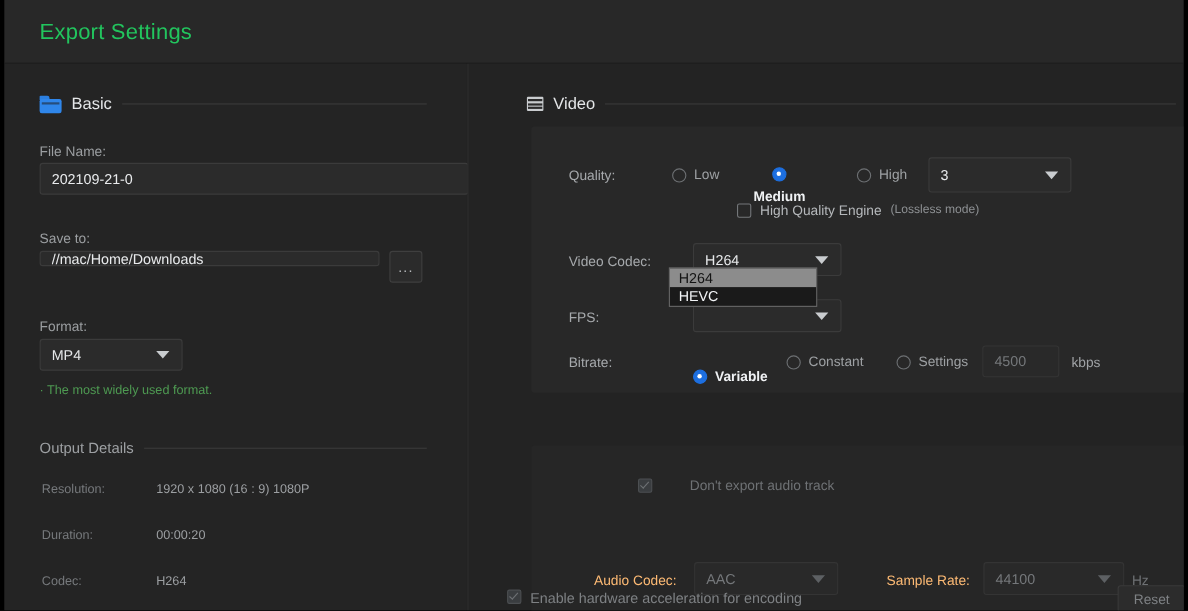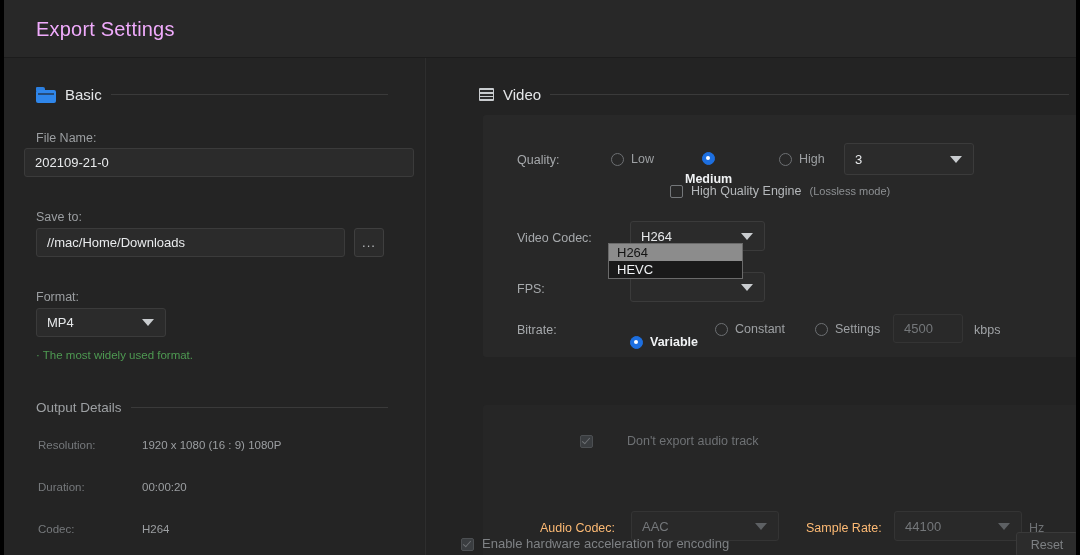--- a/index.html
+++ b/index.html
@@ -29,21 +29,21 @@
     height: 58px;
     background: #282828;
     border-bottom: 1px solid #1c1c1c;
     box-sizing: border-box;
   }
   .titlebar .title {
     position: absolute;
     left: 32px;
     top: 18px;
     font-size: 20px;
-    color: #f0abfc;
+    color: #22c55e;
     letter-spacing: .2px;
   }
 
   
   .left-panel {
     position: absolute;
     left: 0; top: 58px;
     width: 420px;
     height: 497px;
     background: #242424;
@@ -355,21 +355,21 @@
   }
   .dropdown-open .opt.sel-opt {
     background: #8c8c8c;
     color: #141414;
   }
 
   
   .bottom-check {
     position: absolute;
     display: flex;
-    align-items: flex-end;
+    align-items: flex-start;
     gap: 8px;
   }
   .bottom-check .box {
     width: 13px; height: 13px;
     border: 1.5px solid #4c4f52;
     background: #3a3d40;
     border-radius: 2px;
     box-sizing: border-box;
     position: relative;
     flex: 0 0 auto;
@@ -417,24 +417,24 @@
       <span class="folder-ico">
         <span class="tab"></span>
           <span class="body"></span>
           <span class="slit"></span>
       </span>
       <span class="sec-title">Basic</span>
       <span class="rule"></span>
     </div>
 
     <div class="fld-label" style="left:32px; top:73px;">File Name:</div>
-    <input class="txt-input" style="left: 20px; top: 90px; width: 390px; height: 29px;" value="202109-21-0">
+    <input class="txt-input" style="left: 32px; top: 90px; width: 390px; height: 29px;" value="202109-21-0">
 
     <div class="fld-label" style="left:32px; top:152px;">Save to:</div>
-    <input class="txt-input" style="left: 32px; top: 170px; width: 309px; height: 29px;" value="//mac/Home/Downloads">
+    <input class="txt-input" style="left: 32px; top: 170px; width: 309px; height: 14px;" value="//mac/Home/Downloads">
     <div class="browse-btn" style="left:350px; top:170px; width:30px; height:29px;">...</div>
 
     <div class="fld-label" style="left:32px; top:232px;">Format:</div>
     <div class="sel" style="left:32px; top:250px; width:130px; height:29px;">
       <span class="sel-val">MP4</span>
       <span class="caret"></span>
     </div>
     <div class="hint-green" style="left:32px; top:291px;">· The most widely used format.</div>
 
     <div class="section-head" style="left:32px; top:342px; width:352px;">
@@ -528,21 +528,21 @@
 
 
     <div class="card dim" style="left:57px; top:347px; width:602px; height:182px;">
 
       <div class="check dim" style="left:57px; top:29px;gap:34px;">
         <span class="box"></span>
         <span class="clab">Don't export audio track</span>
       </div>
 
       <div class="row-label dim" style="left:57px; top:116px;">Audio Codec:</div>
-      <div class="sel dimmed" style="left:148px; top:106px; width:148px; height:30px;">
+      <div class="sel dimmed" style="left:148px; top:106px; width:131px; height:30px;">
         <span class="sel-val">AAC</span>
         <span class="caret"></span>
       </div>
 
       <div class="row-label dim" style="left:323px; top:116px;">Sample Rate:</div>
       <div class="sel dimmed" style="left:411px; top:106px; width:128px; height:30px;">
         <span class="sel-val">44100</span>
         <span class="caret"></span>
       </div>
       <div class="unit dim" style="left:546px; top:116px;">Hz</div>

